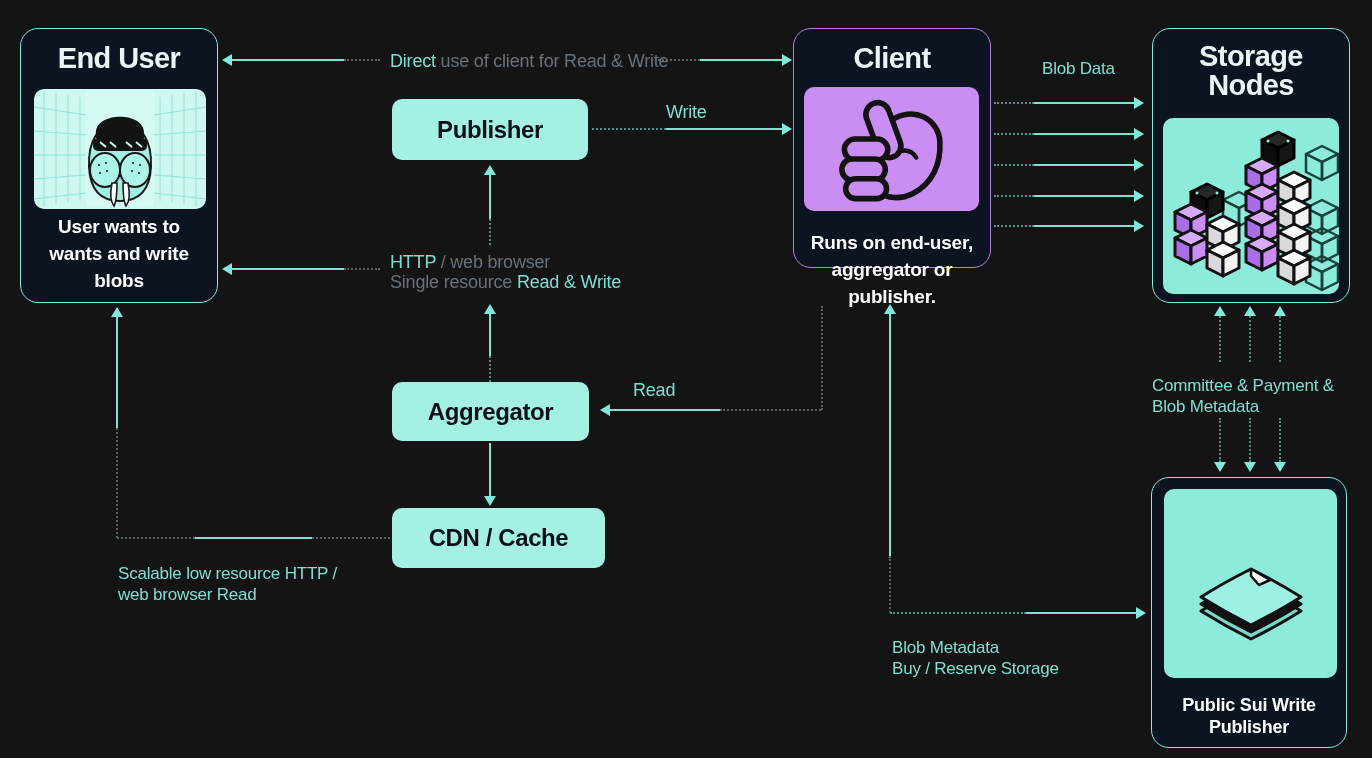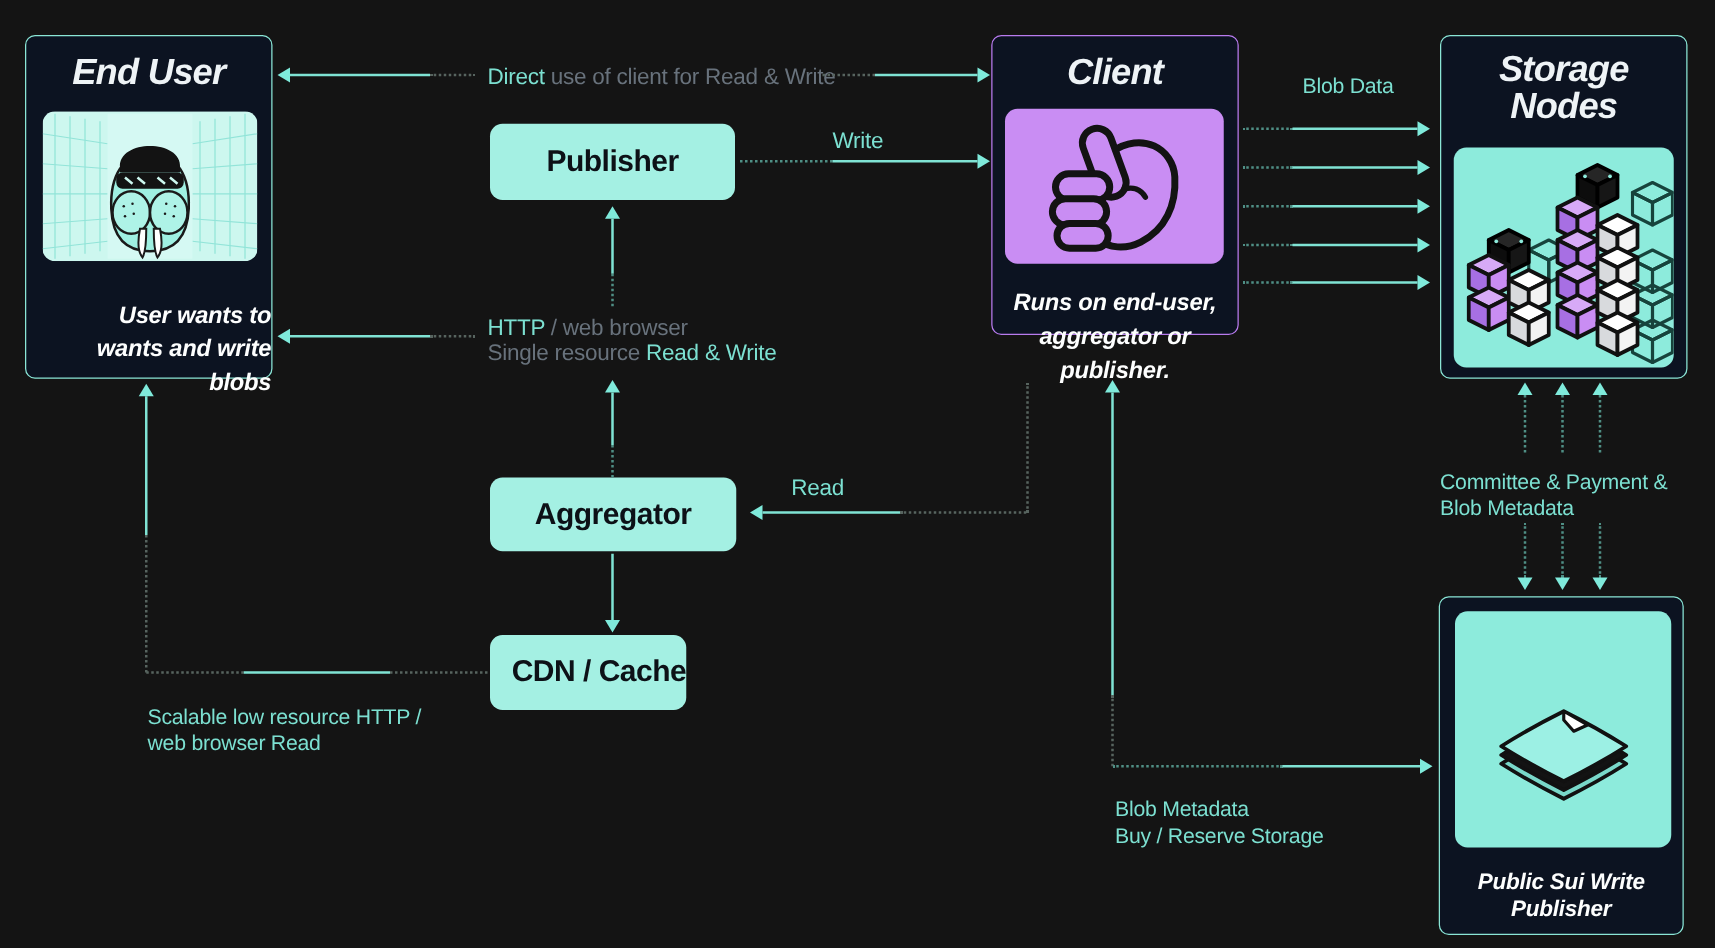--- a/index.html
+++ b/index.html
@@ -15,21 +15,21 @@
     --ink:#0d1117;
     --graytxt:#68727c;
     --tealtxt:#7ce0d1;
   }
   html,body{margin:0;padding:0;background:#141414;}
   #canvas{
     position:relative;width:1372px;height:758px;background:#141414;
     overflow:hidden;font-family:"Liberation Sans", sans-serif;
     -webkit-font-smoothing:antialiased;
   }
-  .node{position:absolute;background:var(--card);border:1.5px solid var(--cardborder);border-radius:8px;box-sizing:border-box;font-style:italic;}
+  .node{position:absolute;background:var(--card);border:1.5px solid var(--cardborder);border-radius:18px;box-sizing:border-box;}
   .node.purple{border-color:var(--purpleborder);}
   .node-title{color:#eef3f6;font-size:29px;font-weight:600;letter-spacing:-0.6px;text-align:center;line-height:30px;margin-top:14px;}
   .node-img{position:absolute;border-radius:10px;overflow:hidden;}
   .node-caption{position:absolute;width:100%;text-align:center;color:#fdfefe;font-weight:700;font-size:19px;line-height:27px;letter-spacing:-0.2px;}
   .btn{position:absolute;background:var(--btn);border-radius:10px;display:flex;align-items:center;justify-content:center;
        color:var(--ink);font-size:24px;font-weight:600;letter-spacing:-0.4px;}
   .ln{position:absolute;}
   .h{height:0;border-top:2px solid var(--teal);}
   .v{width:0;border-left:2px solid var(--teal);}
   .h.dg{border-top:2px dotted var(--dotg);}
@@ -75,21 +75,21 @@
             <circle cx="73" cy="82" r="1"></circle>
           <circle cx="99" cy="74" r="1"></circle>
             <circle cx="106" cy="76" r="1"></circle>
             <circle cx="98" cy="82" r="1"></circle>
             <circle cx="105" cy="84" r="1"></circle>
         </g>
         <path d="M78,94 C76,104 76,112 80,117 C83,112 83,100 83,94 Z" fill="#ffffff" stroke="#1a1a1a" stroke-width="1.6"></path>
         <path d="M94,94 C96,104 96,112 92,117 C89,112 89,100 89,94 Z" fill="#ffffff" stroke="#1a1a1a" stroke-width="1.6"></path>
       </svg>
     </div>
-    <div class="node-caption" style="top:210px;text-align:right;">
+    <div class="node-caption" style="top:184px;">
       <div>User wants to</div>
       <div>wants and write</div>
       <div>blobs</div>
     </div>
   </div>
 
   <div class="node purple" style="left:793px;top:28px;width:198px;height:240px;">
     <div class="node-title">Client</div>
     <div class="node-img" style="left:10px;top:58px;width:175px;height:124px;background:#c98df3;">
       <svg width="175" height="124" viewBox="0 0 120 100">
@@ -180,21 +180,21 @@
       <div>Publisher</div>
     </div>
   </div>
 
   <div class="btn" style="left:392px;top:99px;width:196px;height:61px;">
     <span>Publisher</span>
   </div>
   <div class="btn" style="left:392px;top:382px;width:197px;height:59px;">
     <span>Aggregator</span>
   </div>
-  <div class="btn" style="left:392px;top:508px;width:157px;height:60px;justify-content:flex-end;">
+  <div class="btn" style="left:392px;top:508px;width:213px;height:60px;">
     <span>CDN / Cache</span>
   </div>
 
   <div class="ar l" style="left:222px;top:54px;"></div>
   <div class="ln h" style="left:232px;top:59px;width:112px;"></div>
   <div class="ln h dg" style="left:344px;top:59px;width:36px;"></div>
   <div class="lbl" style="left:390px;top:51px;text-align:center;"><span>Direct</span><span class="g"> use of client for Read &amp; Write</span></div>
   <div class="ln h dg" style="left:658px;top:59px;width:42px;"></div>
   <div class="ln h" style="left:700px;top:59px;width:82px;"></div>
   <div class="ar r" style="left:782px;top:54px;"></div>

